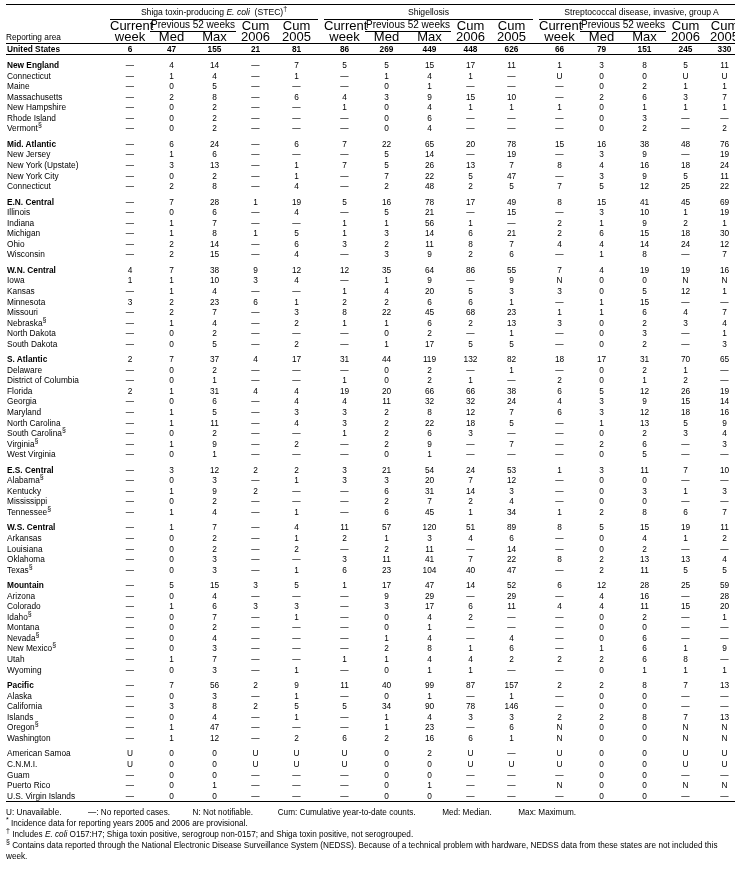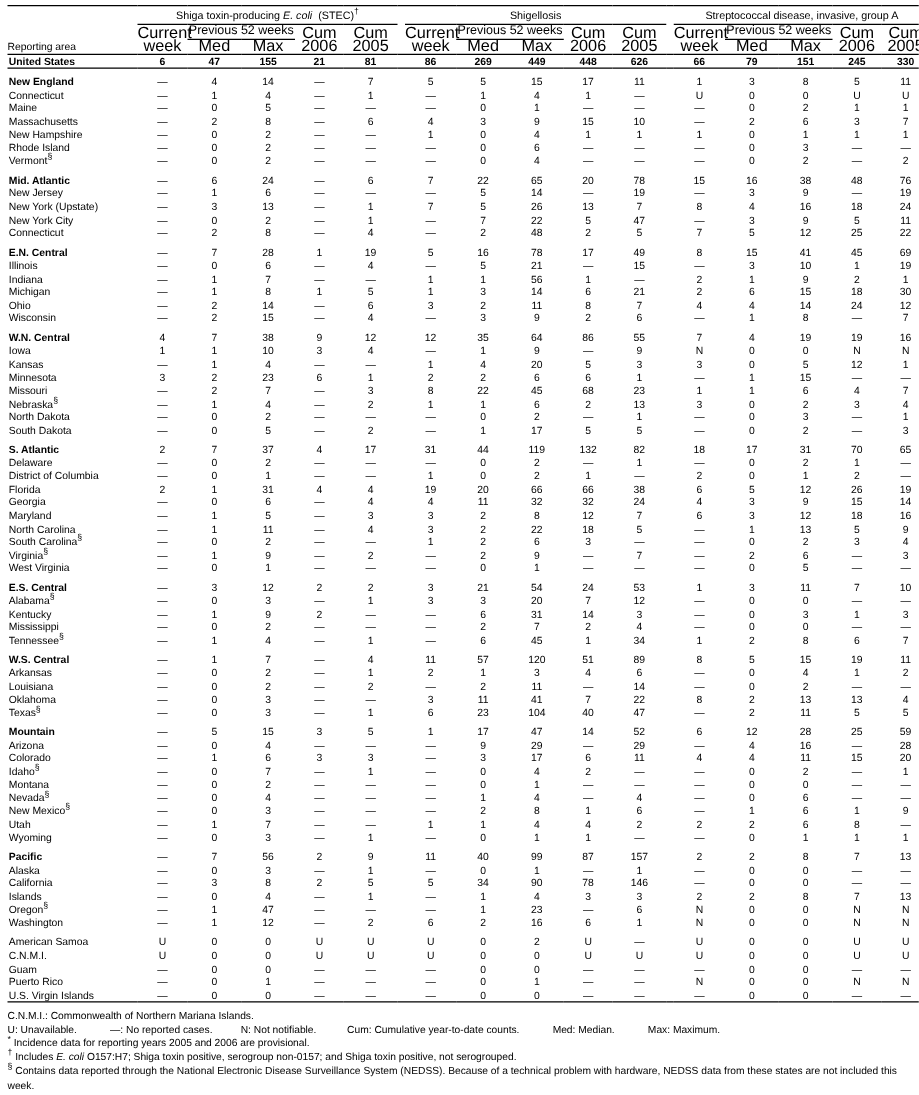--- a/index.html
+++ b/index.html
@@ -1563,21 +1563,20 @@
         </tr>
       </tbody>
     <tbody>
       <tr class="bot-rule">
           <td colspan="18"></td>
         </tr>
     </tbody>
   </table>
 
   <div class="notes">
-    <div>C.N.M.I.: Commonwealth of Northern Mariana Islands.</div>
     <div class="abbr-row">
       <span>U: Unavailable.</span>
       <span style="width:22px"></span>
       <span>—: No reported cases.</span>
       <span style="width:18px"></span>
       <span>N: Not notifiable.</span>
       <span style="width:20px"></span>
       <span>Cum: Cumulative year-to-date counts.</span>
       <span style="width:22px"></span>
       <span>Med: Median.</span>

